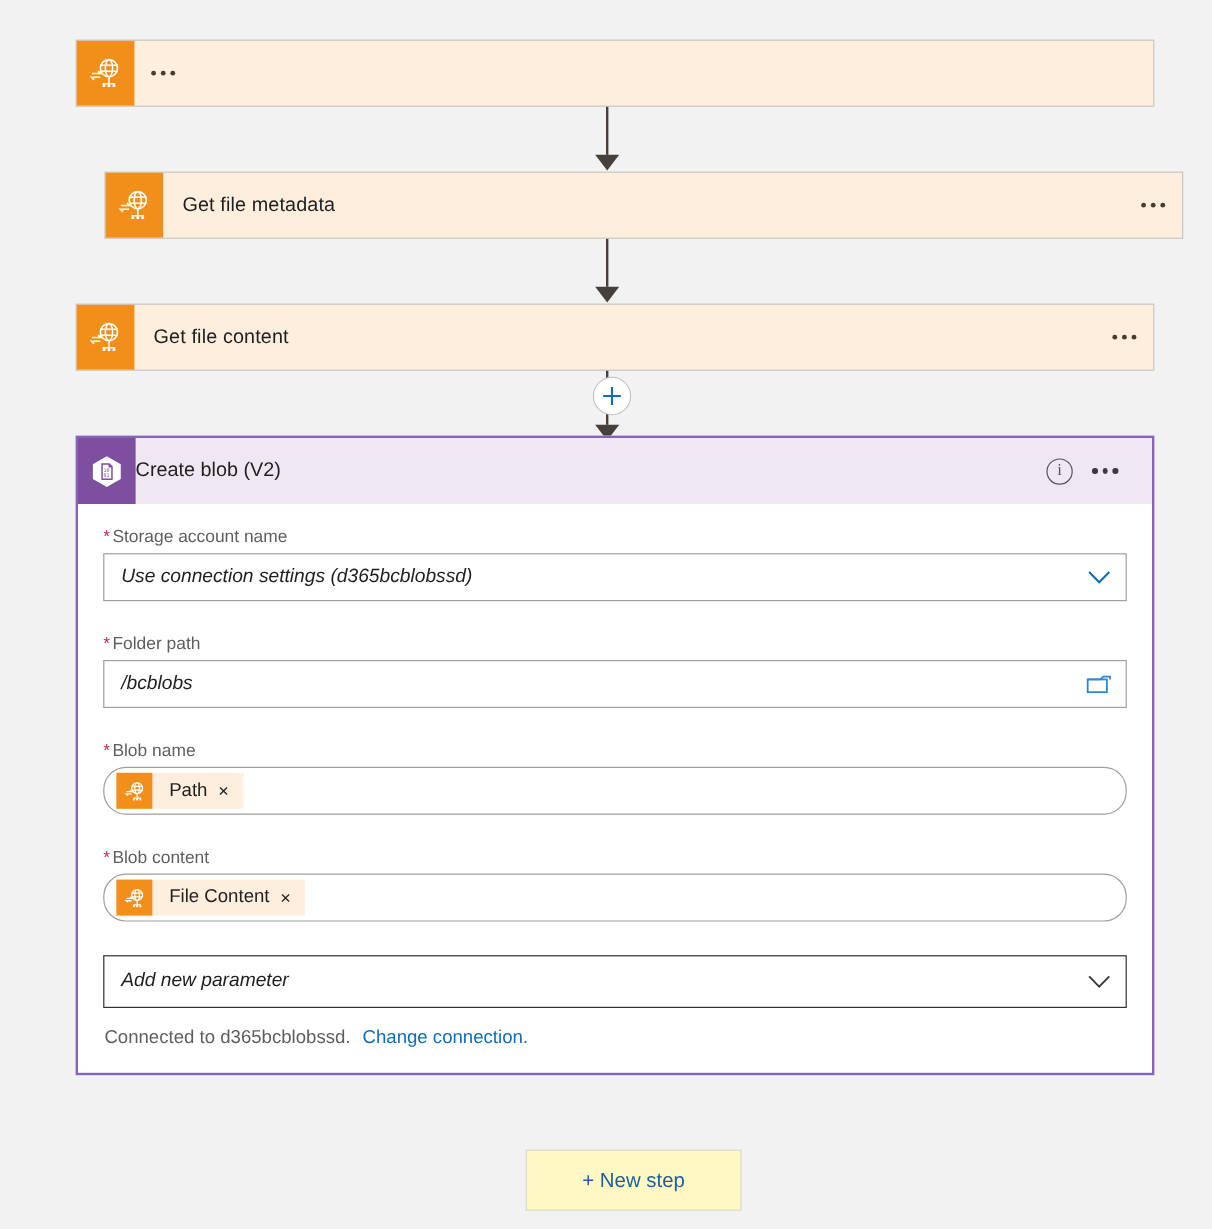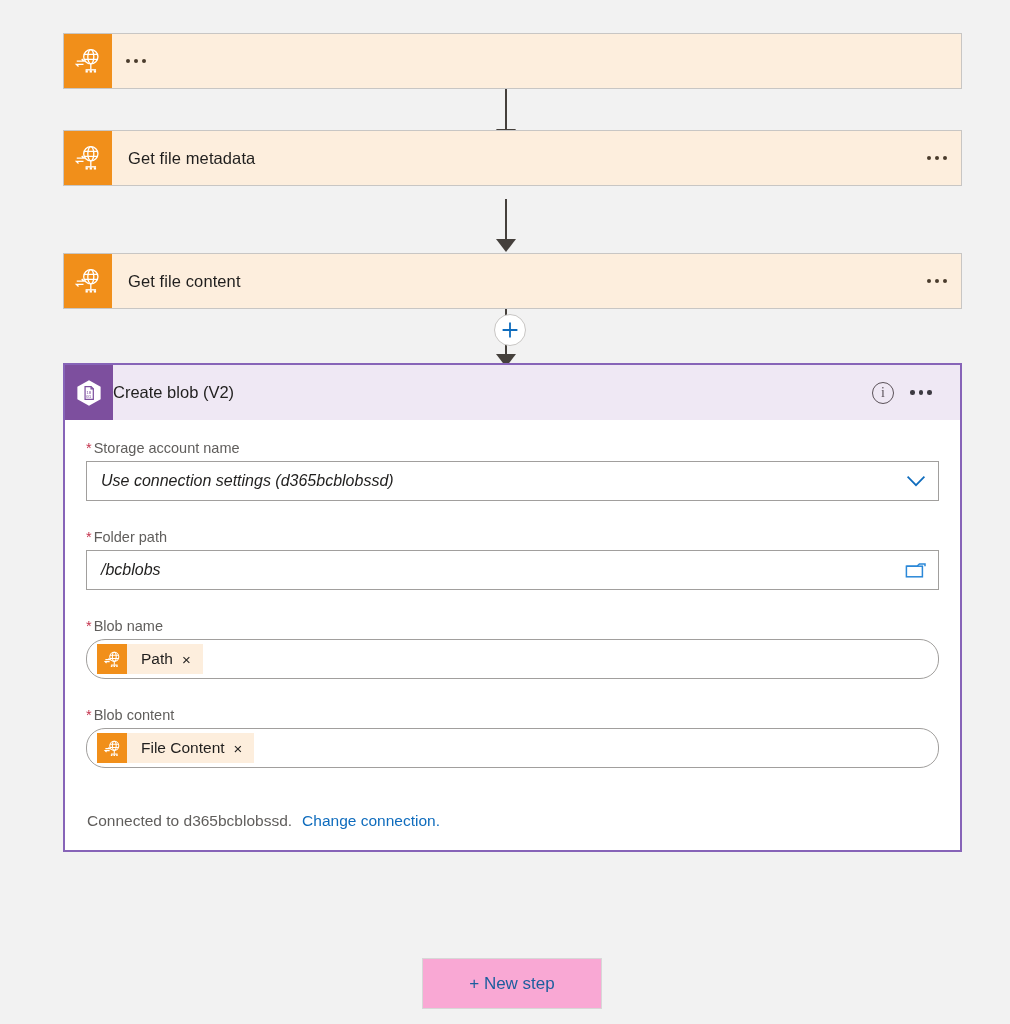--- a/index.html
+++ b/index.html
@@ -66,21 +66,21 @@
   }
   .ellipsis i {
     display: block;
     width: 4px;
     height: 4px;
     border-radius: 50%;
     background: #4a3b2c;
   }
 
   #card-trigger { top: 33px; }
-  #card-metadata { top: 130px; }
+  #card-metadata { top: 143px; margin-left: 24px; }
   #card-content  { top: 253px; }
 
   
   .connector {
     position: absolute;
     left: 505px;
     width: 2px;
     background: #45403c;
   }
   .arrow-head {
@@ -278,25 +278,25 @@
   }
   .connected-row .link {
     color: #0f6cbd;
     margin-left: 10px;
     cursor: pointer;
   }
 
   
   .new-step {
     position: absolute;
-    left: 422px;
+    left: 438px;
     top: 958px;
     width: 180px;
     height: 51px;
-    background: #f9a8d4;
+    background: #fef9c3;
     border: 1px solid #d7d7d7;
     box-sizing: border-box;
     display: flex;
     align-items: center;
     justify-content: center;
     font-size: 17px;
     color: #1c5e9e;
     cursor: pointer;
   }
 </style>
@@ -524,20 +524,28 @@
                   <path d="M11.2 19.6H3.6l2.3 2.3"></path>
                 </g>
               </svg>
             </span>
             <span class="token-label">File Content</span>
             <span class="token-x">×</span>
           </span>
         </div>
       </div>
 
+      <div class="add-param">
+        <div class="control-text">Add new parameter</div>
+        <div class="control-affordance">
+          <svg width="20" height="13" viewBox="0 0 20 13" aria-hidden="true">
+            <path d="M1.6 1.6L10 10.2 18.4 1.6" fill="none" stroke="#3b3a39" stroke-width="1.6"></path>
+          </svg>
+        </div>
+      </div>
 
       <div class="connected-row">
         <span>Connected to d365bcblobssd.</span><span class="link">Change connection.</span>
       </div>
 
     </div>
   </div>
 
   <div class="new-step">+ New step</div>
 

